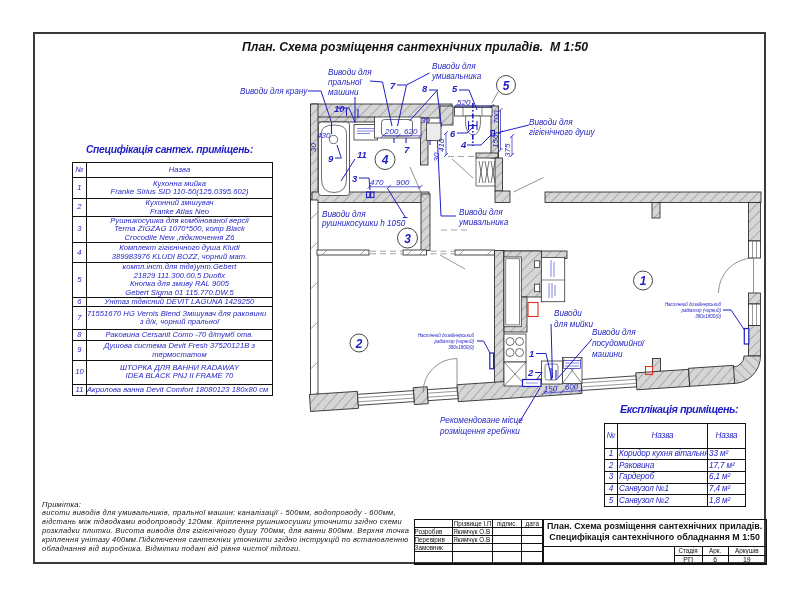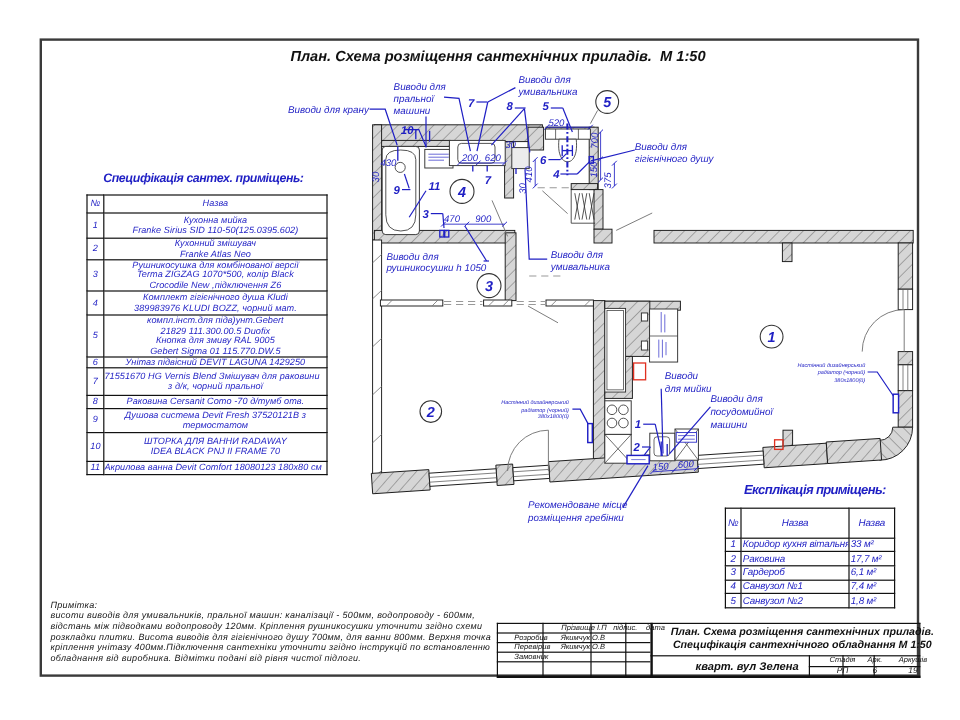--- a/index.html
+++ b/index.html
@@ -4,21 +4,21 @@
 <style>
   html,body{margin:0;padding:0;background:#fff;width:800px;height:600px;overflow:hidden;}
   body{font-family:"Liberation Sans",sans-serif;position:relative;}
   .abs{position:absolute;}
   .blue{color:#1f1fc4;}
   .it{font-style:italic;}
   .b{font-weight:bold;}
   table{border-collapse:collapse;table-layout:fixed;}
   .spec td{border:1px solid #111;color:#1f1fc4;font-style:italic;font-size:7.6px;line-height:8.4px;letter-spacing:0.05px;text-align:center;vertical-align:middle;padding:0;overflow:hidden;white-space:nowrap;}
   .expl td{border:1.8px solid #111;color:#1f1fc4;font-style:italic;font-size:8.2px;line-height:8px;vertical-align:middle;padding:0 1px;overflow:hidden;white-space:nowrap;letter-spacing:-0.15px;}
-  .cell{position:absolute;color:#111;font-style:italic;display:flex;align-items:center;justify-content:center;white-space:nowrap;overflow:hidden;padding-left:14px;}
+  .cell{position:absolute;color:#111;display:flex;align-items:center;justify-content:center;white-space:nowrap;overflow:hidden;}
   .hl,.vl{position:absolute;background:#111;}
 </style>
 </head>
 <body>
 
 <div class="abs" style="left:33px;top:31.5px;width:733px;height:532px;border:2px solid #3a3a3a;box-sizing:border-box;"></div>
 
 <div class="abs it b" style="left:100px;top:40px;width:630px;text-align:center;font-size:12.2px;color:#111;">План. Схема розміщення сантехнічних приладів.&nbsp; М 1:50</div>
 
 <div class="abs it b blue" style="left:86px;top:143.5px;font-size:10.3px;letter-spacing:-0.35px;">Специфікація сантех. приміщень:</div>
@@ -149,21 +149,20 @@
 
   <div class="cell" style="left:39.6px;top:1px;width:38.9px;height:7px;font-size:6.3px;">Прізвище І.П</div>
   <div class="cell" style="left:79.5px;top:1px;width:28px;height:7px;font-size:6.3px;">підпис.</div>
   <div class="cell" style="left:108.5px;top:1px;width:20.3px;height:7px;font-size:6.3px;">дата</div>
   <div class="cell" style="left:1px;top:9px;width:37.6px;height:7px;font-size:6.3px;justify-content:flex-start;">Розробив</div>
   <div class="cell" style="left:39.6px;top:9px;width:38.9px;height:7px;font-size:6.3px;justify-content:flex-start;">Якимчук О.В</div>
   <div class="cell" style="left:1px;top:17.1px;width:37.6px;height:7px;font-size:6.3px;justify-content:flex-start;">Перевірив</div>
   <div class="cell" style="left:39.6px;top:17.1px;width:38.9px;height:7px;font-size:6.3px;justify-content:flex-start;">Якимчук О.В</div>
   <div class="cell" style="left:1px;top:25.2px;width:37.6px;height:7px;font-size:6.3px;justify-content:flex-start;">Замовник</div>
   <div class="cell b" style="left:130px;top:2px;width:222px;height:24px;font-size:8.9px;line-height:11.5px;text-align:center;display:block;">План. Схема розміщення сантехнічних приладів.<br>Специфікація сантехнічного обладнання М 1:50</div>
-  <div class="cell b" style="left:130px;top:28.7px;width:130px;height:16px;font-size:9.3px;">кварт. вул Зелена</div>
   <div class="cell" style="left:260.1px;top:28.7px;width:28.8px;height:7px;font-size:6.3px;">Стадія</div>
   <div class="cell" style="left:288.9px;top:28.7px;width:25.3px;height:7px;font-size:6.3px;">Арк.</div>
   <div class="cell" style="left:314.2px;top:28.7px;width:38px;height:7px;font-size:6.3px;">Аркушів</div>
   <div class="cell" style="left:260.1px;top:37px;width:28.8px;height:8px;font-size:7px;">РП</div>
   <div class="cell" style="left:288.9px;top:37px;width:25.3px;height:8px;font-size:7px;">6</div>
   <div class="cell" style="left:314.2px;top:37px;width:38px;height:8px;font-size:7px;">19</div>
 </div>
 
 <svg class="abs" style="left:0;top:0;" width="800" height="600" viewBox="0 0 800 600">
 <defs>

